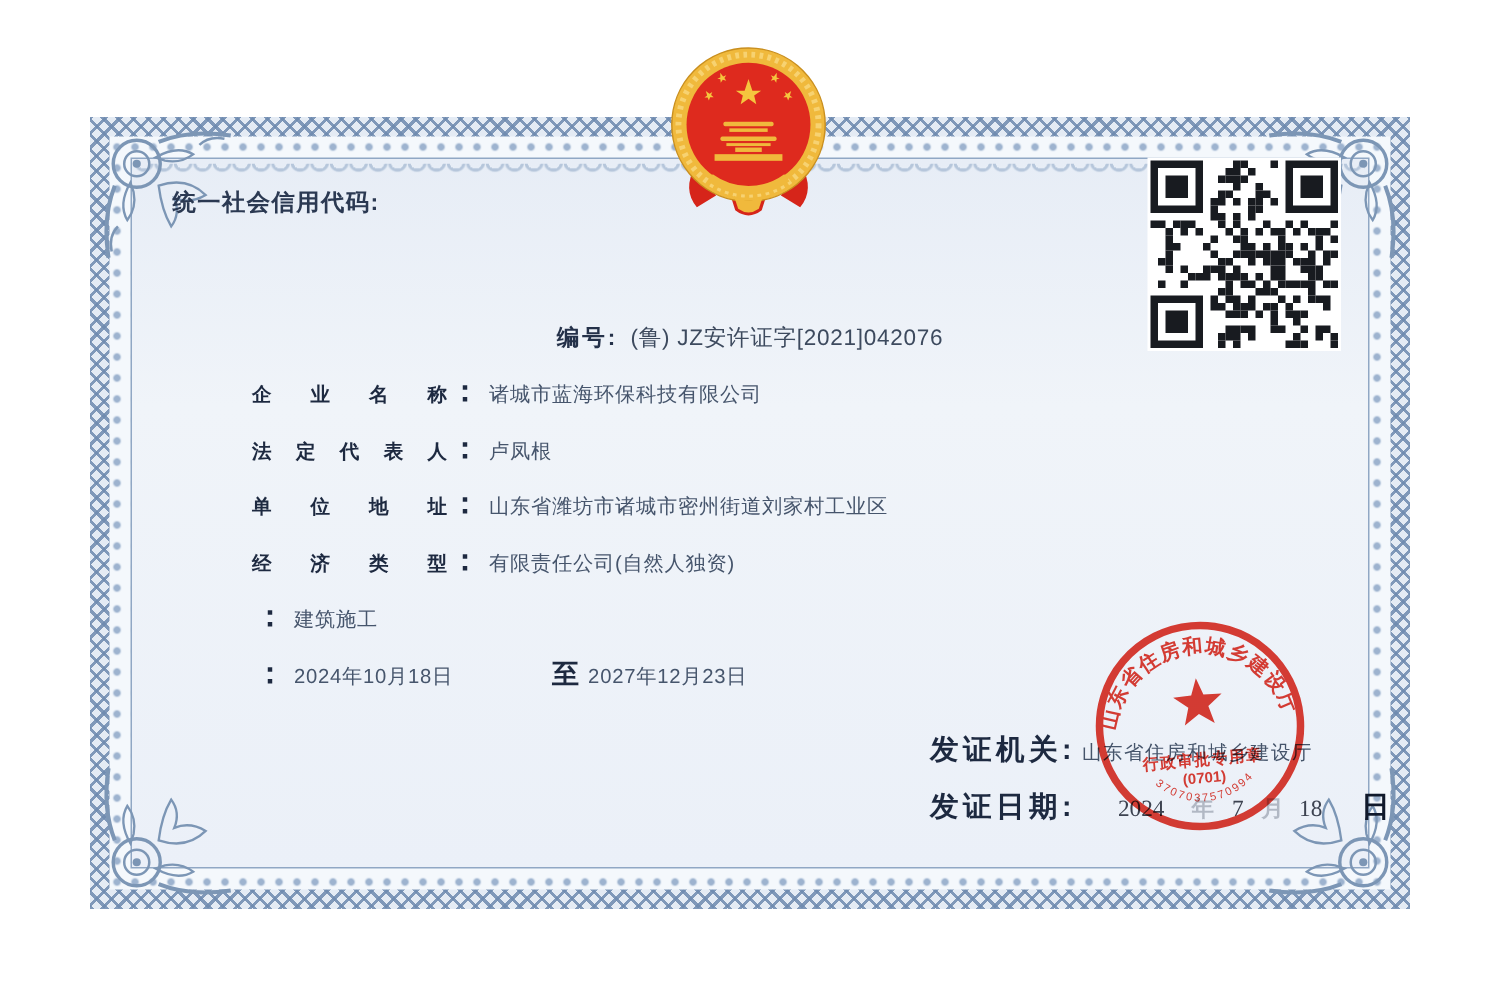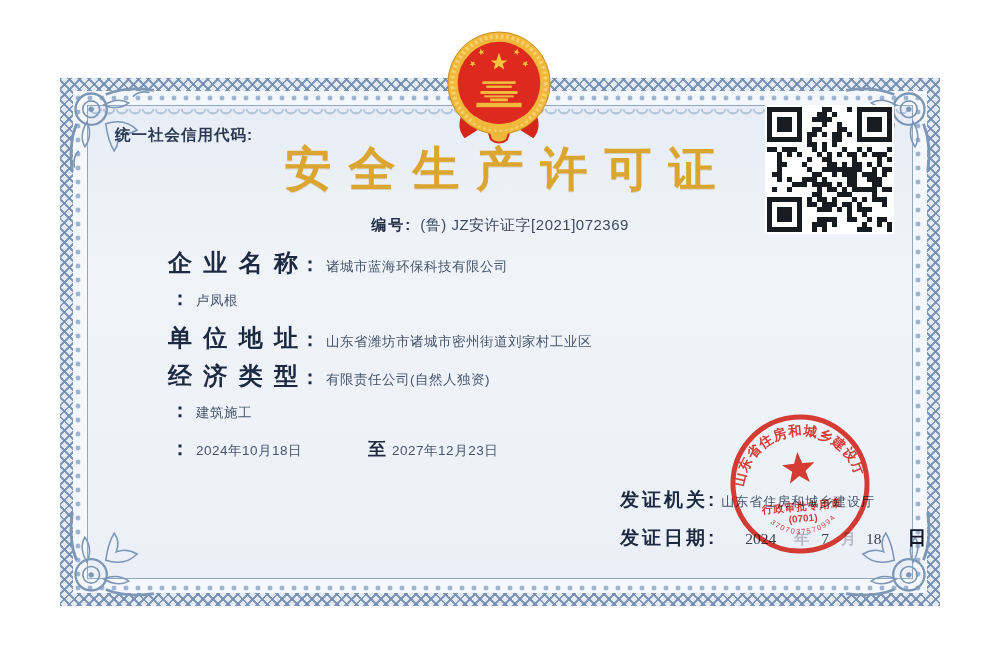--- a/index.html
+++ b/index.html
@@ -41,21 +41,21 @@
     text-shadow:0 1px 0 rgba(160,110,20,.25); }
 
   .serial-row { position:absolute; left:0; right:0; top:138px; text-align:center;
     font-size:15px; color:#3d4a5e; }
   .serial-label { font-weight:bold; color:#243149; letter-spacing:2px; }
   .serial-value { margin-left:4px; letter-spacing:.5px; }
 
   
   .fields { position:absolute; left:108px; top:163px; width:560px; }
   .frow { height:37.6px; display:flex; align-items:baseline; padding-top:6px; }
-  .flabel { display:inline-block; width:130px; font-size:24px; font-weight:bold; color:#1d2940;
+  .flabel { display:inline-block; width:130px; font-size:13px; font-weight:bold; color:#1d2940;
     text-align:justify; text-align-last:justify; }
   .fcolon { font-size:20px; font-weight:bold; color:#1d2940; margin:0 6px 0 2px; }
   .fvalue { font-size:13.5px; color:#46556c; letter-spacing:.5px; }
   .fto { font-size:18px; font-weight:bold; color:#1d2940; margin-left:66px; margin-right:6px; }
 
   
   .issuer-row { position:absolute; left:560px; top:409px; display:flex; align-items:baseline; }
   .big-label { font-size:19px; font-weight:bold; color:#1d2940; letter-spacing:3px; }
   .issuer-value { font-size:13px; color:#45546a; margin-left:4px; letter-spacing:1px; }
   .date-row { position:absolute; left:560px; top:447px; display:flex; align-items:baseline; }
@@ -177,34 +177,34 @@
       </g>
 
       <path d="M34,92 A44 44 0 0 0 86,92" stroke="#f0b93c" stroke-width="6" fill="none"></path>
       <path d="M50,104 q10 7 20 0 l-3 9 q-7 5 -14 0 z" fill="#f0b93c"></path>
     </svg>
 
     <div class="credit-row">
       <span class="credit-label">统一社会信用代码:</span>
     </div>
 
-    <div class="title">安全生产许可证</div>
 
     <div class="serial-row">
       <span class="serial-label">编号:</span>
-      <span class="serial-value">(鲁) JZ安许证字[2021]072369</span>
+      <span class="serial-value">(鲁) JZ安许证字[2021]042076</span>
     </div>
 
     <div class="fields">
       <div class="frow">
         <span class="flabel">企业名称</span>
           <span class="fcolon">：</span>
         <span class="fvalue">诸城市蓝海环保科技有限公司</span>
       </div>
       <div class="frow">
+        <span class="flabel">法定代表人</span>
           <span class="fcolon">：</span>
         <span class="fvalue">卢凤根</span>
       </div>
       <div class="frow">
         <span class="flabel">单位地址</span>
           <span class="fcolon">：</span>
         <span class="fvalue">山东省潍坊市诸城市密州街道刘家村工业区</span>
       </div>
       <div class="frow">
         <span class="flabel">经济类型</span>

